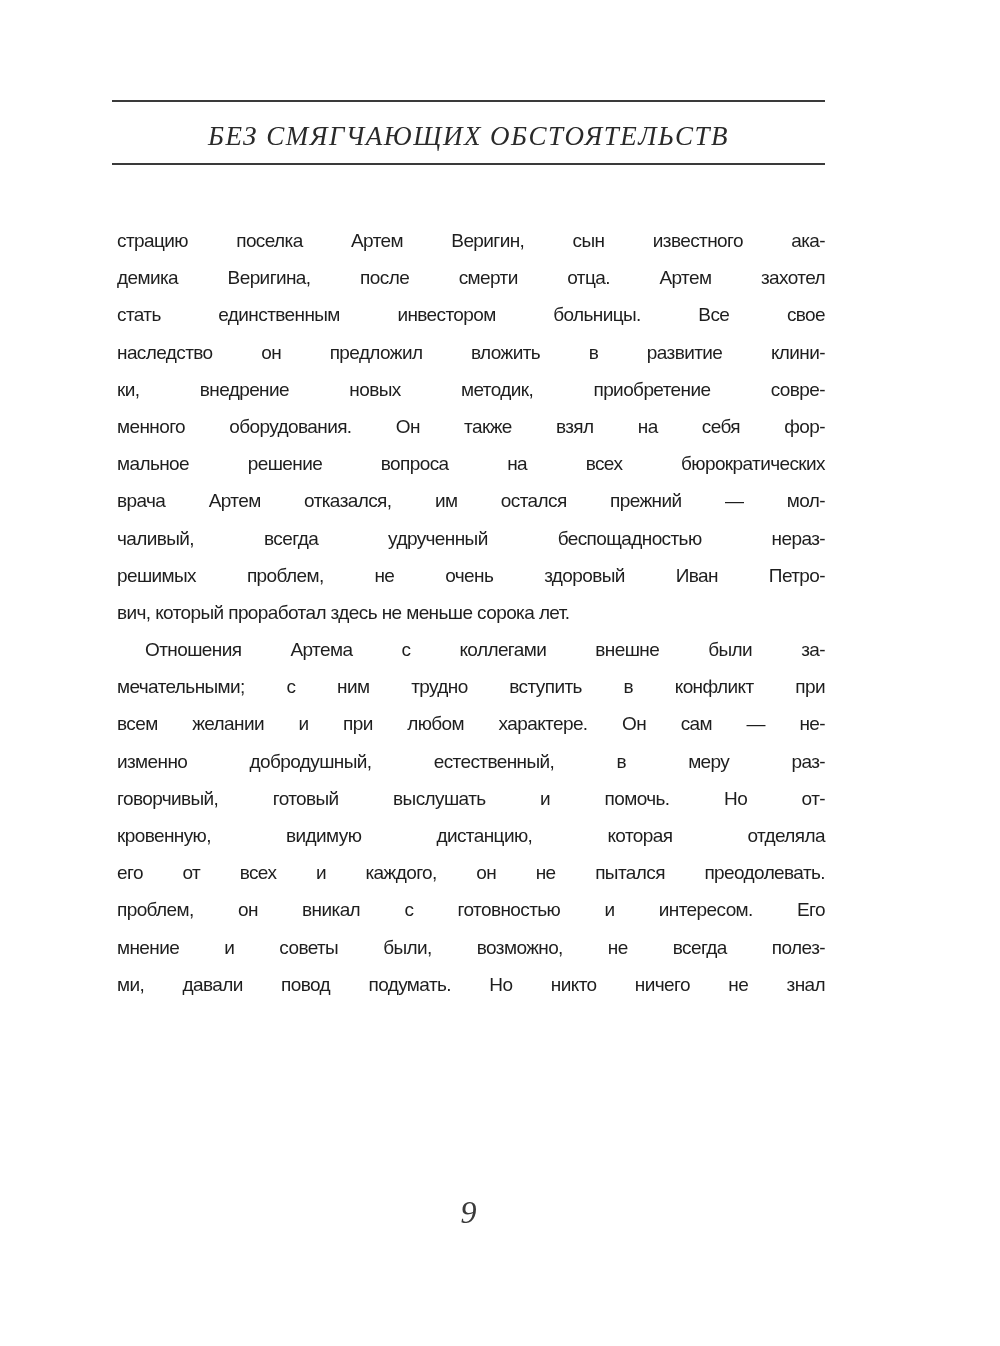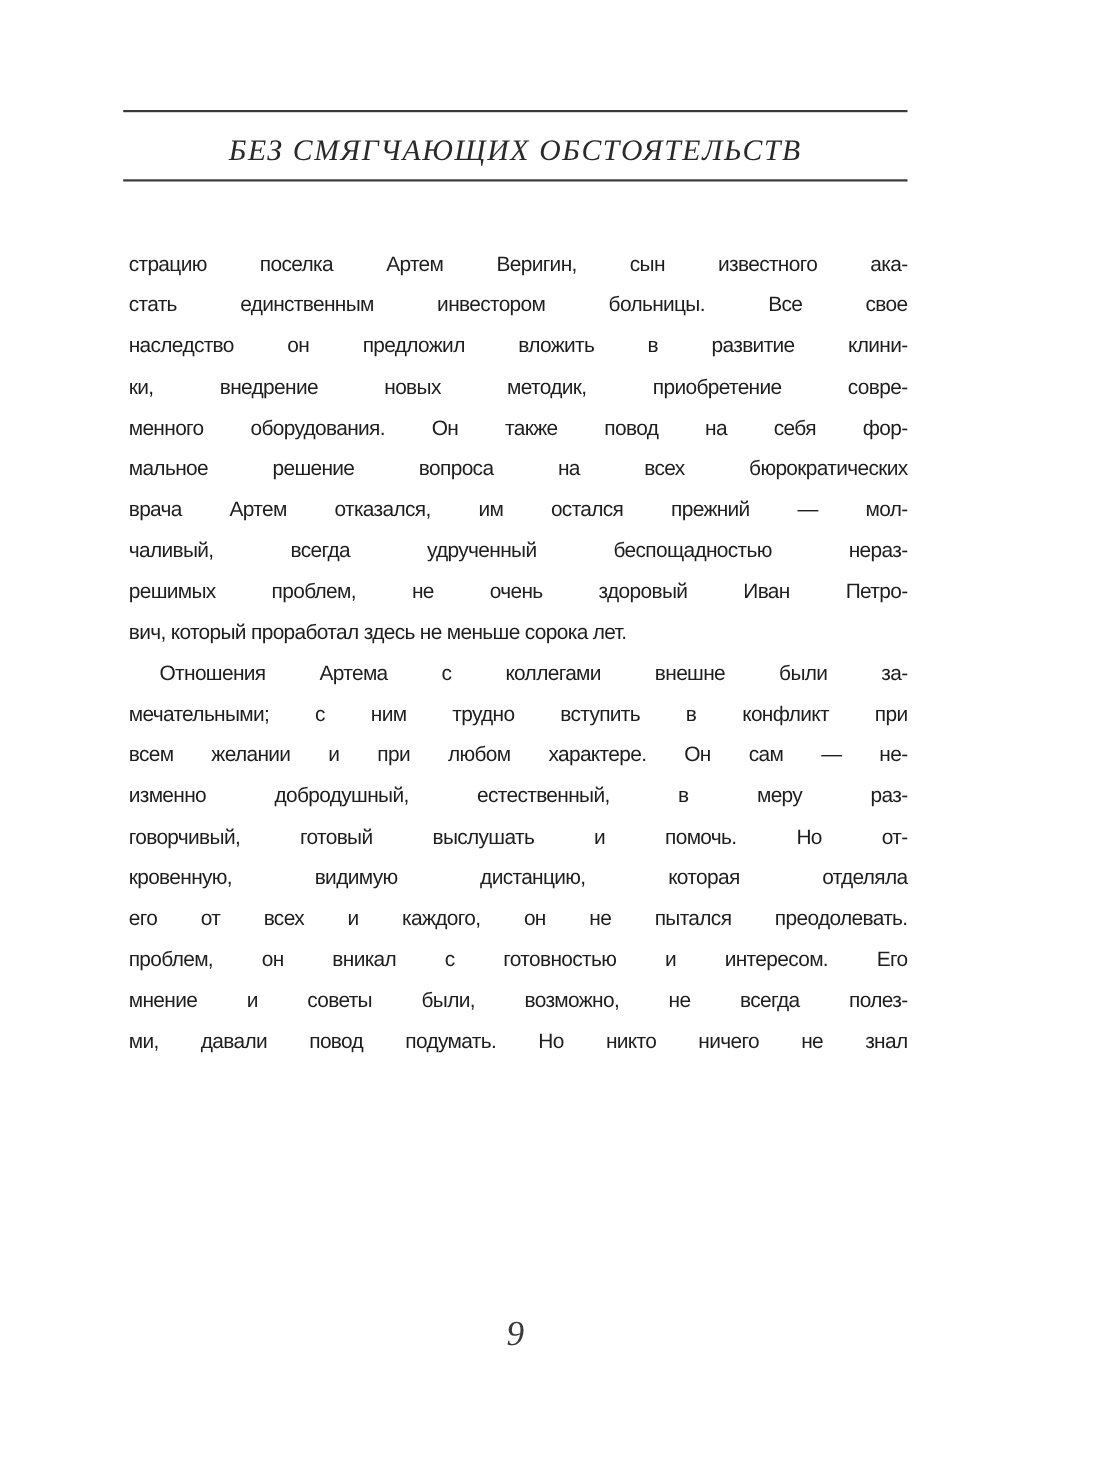--- a/index.html
+++ b/index.html
@@ -85,24 +85,25 @@
 <body>
 
 <div class="page">
   <div class="rule top"></div>
   <div class="running-head">БЕЗ СМЯГЧАЮЩИХ ОБСТОЯТЕЛЬСТВ</div>
   <div class="rule bottom"></div>
 
   <div class="body-text">
 
     <span class="line">страцию поселка Артем Веригин, сын известного ака-</span>
+    <span class="line">демика Веригина, после смерти отца. Артем захотел</span>
     <span class="line">стать единственным инвестором больницы. Все свое</span>
     <span class="line">наследство он предложил вложить в развитие клини-</span>
     <span class="line">ки, внедрение новых методик, приобретение совре-</span>
-    <span class="line">менного оборудования. Он также повод на себя фор-</span>
+    <span class="line">менного оборудования. Он также взял на себя фор-</span>
     <span class="line">мальное решение вопроса на всех бюрократических</span>
     <span class="line">врача Артем отказался, им остался прежний — мол-</span>
     <span class="line">чаливый, всегда удрученный беспощадностью нераз-</span>
     <span class="line">решимых проблем, не очень здоровый Иван Петро-</span>
     <span class="line last">вич, который проработал здесь не меньше сорока лет.</span>
 
     <span class="line indent">Отношения Артема с коллегами внешне были за-</span>
     <span class="line">мечательными; с ним трудно вступить в конфликт при</span>
     <span class="line">всем желании и при любом характере. Он сам — не-</span>
     <span class="line">изменно добродушный, естественный, в меру раз-</span>

